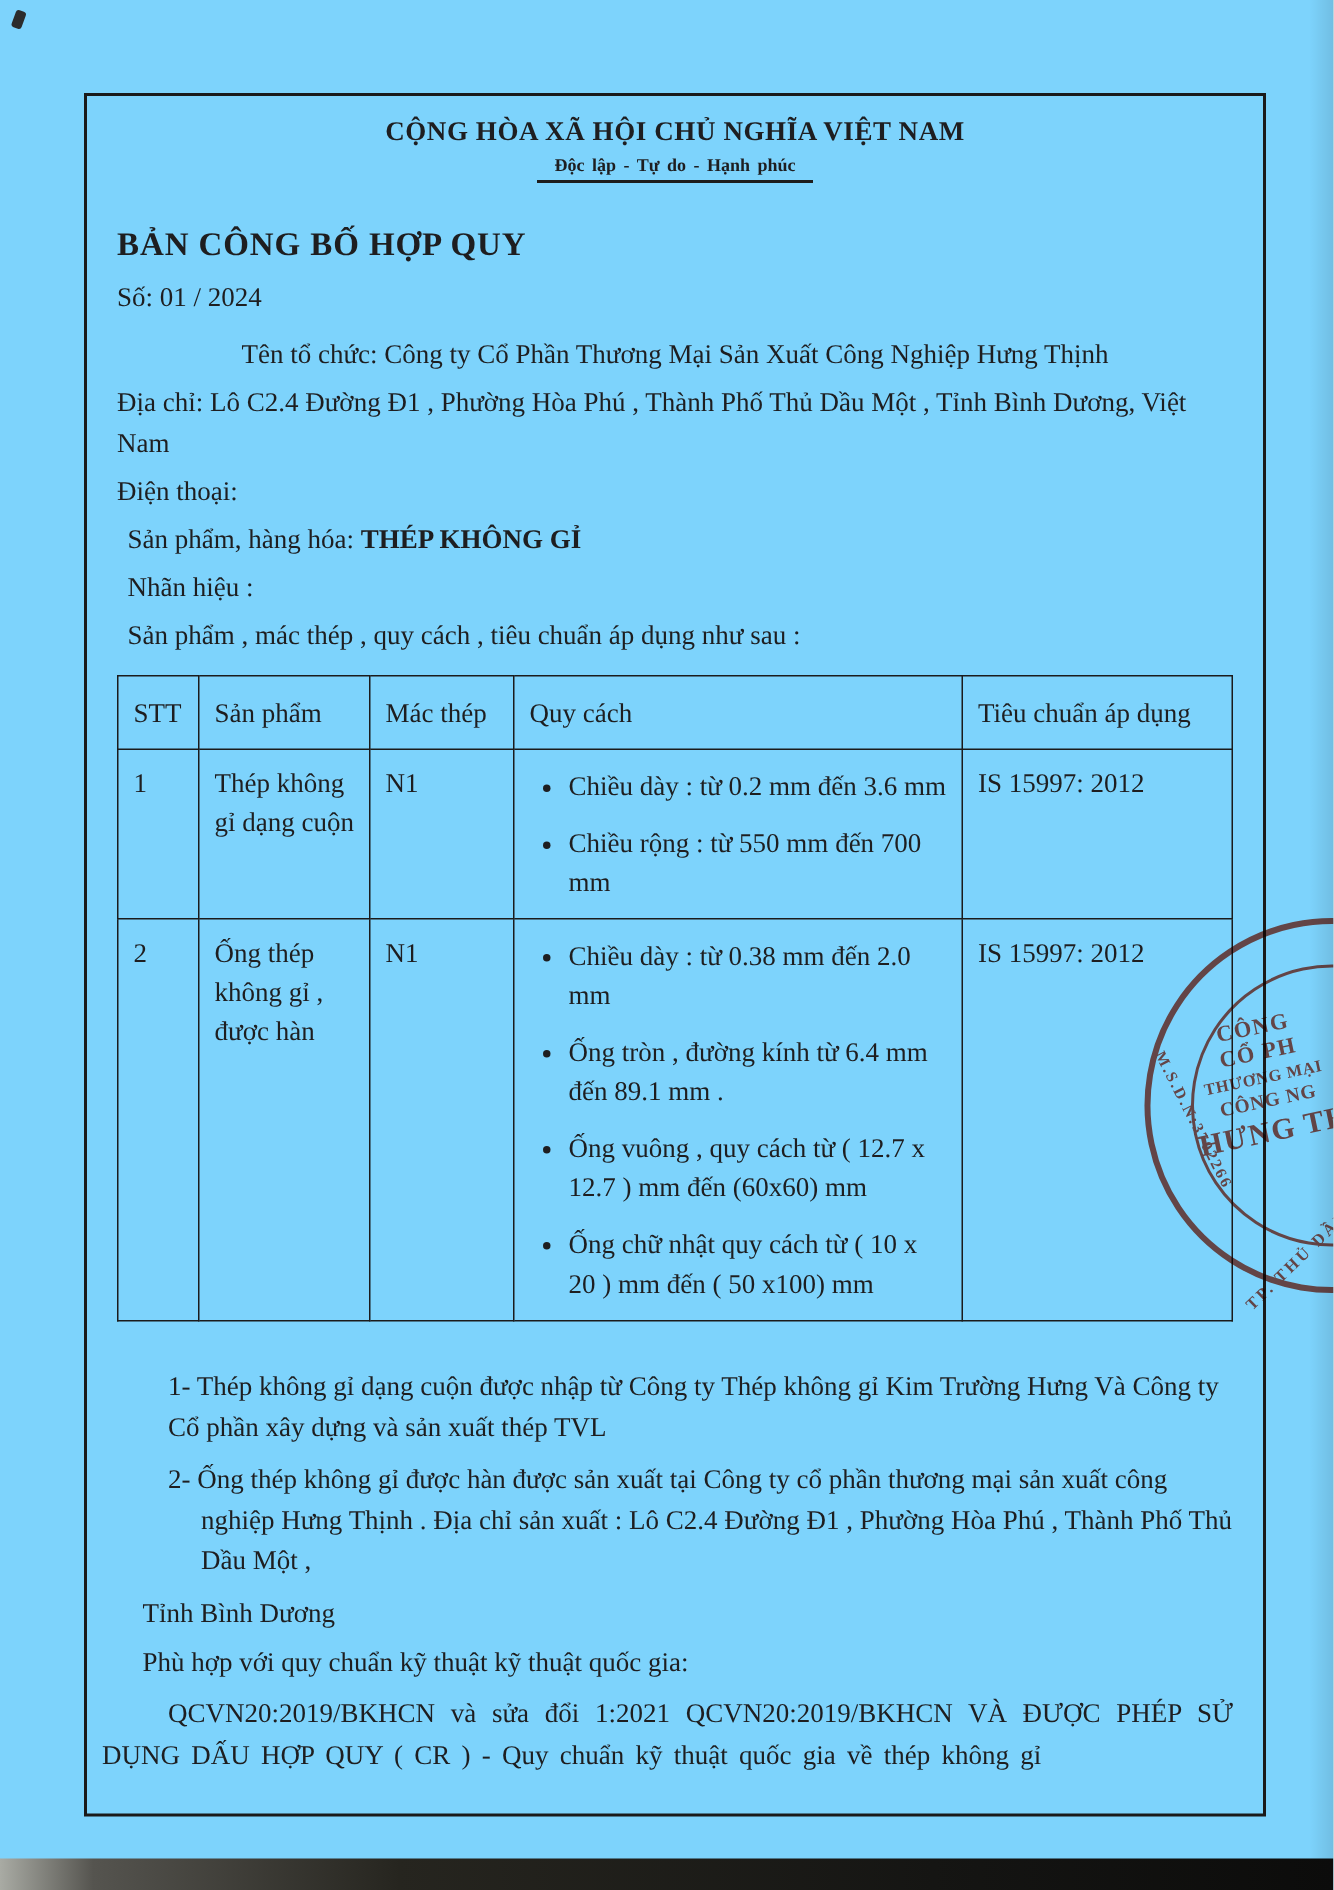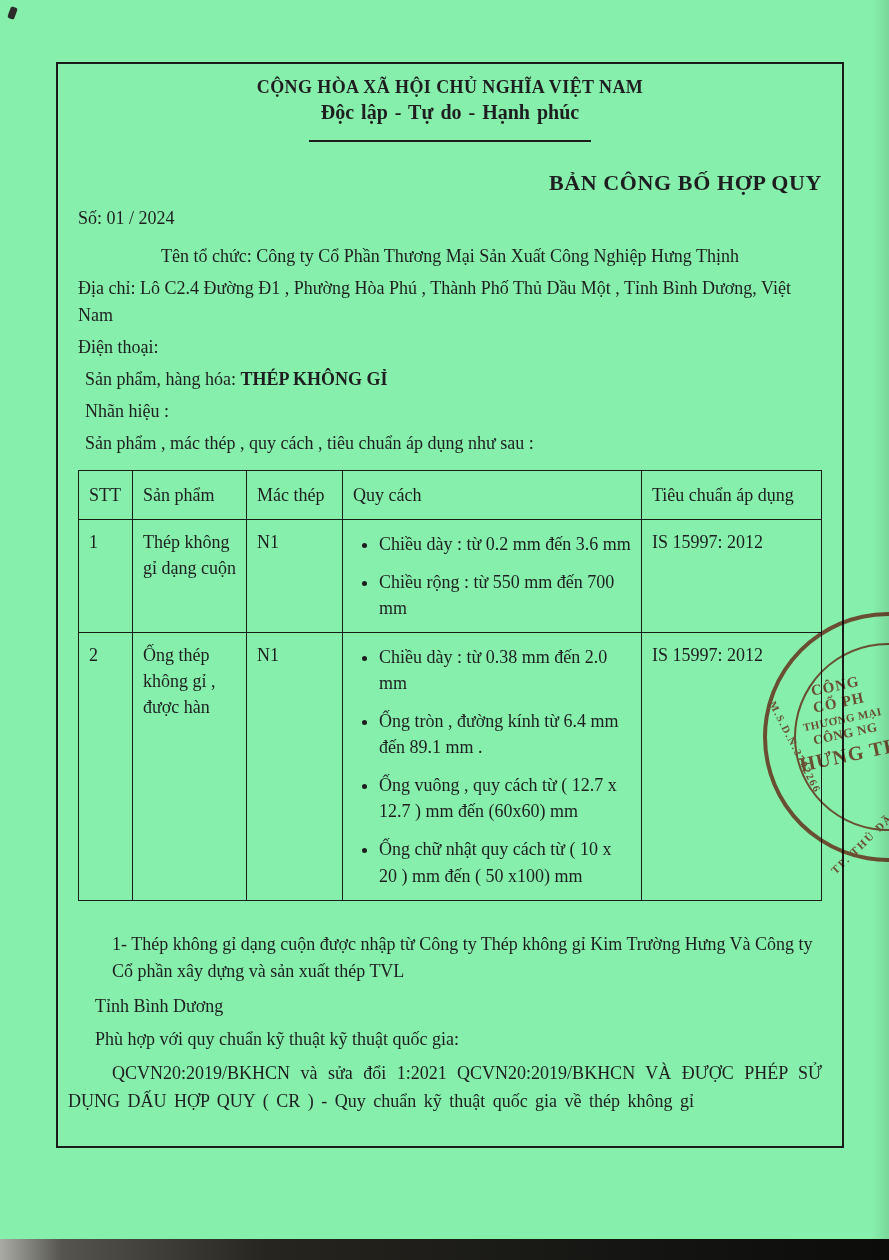--- a/index.html
+++ b/index.html
@@ -1,39 +1,39 @@
 <!DOCTYPE html>
 <html><head>
 <meta charset="utf-8">
 <style>
   html,body { margin:0; padding:0; background:#d8d7d2; }
   .page {
     position:relative; width:889px; height:1260px; margin:0 auto;
-    background:#86efac; overflow:hidden;
+    background:#7dd3fc; overflow:hidden;
     font-family:"Liberation Serif", serif; color:#1e1e20;
   }
   .speck { position:absolute; left:9px; top:7px; width:7px; height:12px;
     background:#2c2c2c; border-radius:2px; transform:rotate(20deg); }
   .edge-shade { position:absolute; top:0; right:0; width:16px; height:100%;
     background:linear-gradient(90deg, rgba(0,0,0,0), rgba(0,0,0,0.10)); pointer-events:none; }
   .scan-bottom { position:absolute; left:0; right:0; bottom:0; height:21px;
     background:linear-gradient(90deg,#a9aba4 0,#55544f 7%,#26251f 30%,#151513 70%,#0c0c0b 100%); }
 
   .frame {
     position:absolute; left:56px; top:62px; width:788px; box-sizing:border-box;
     border:2px solid #1a1a1a; padding:12px 20px 24px; min-height:1086px;
     background:transparent;
   }
 
   .nat-title { text-align:center; font-weight:bold; font-size:18px; letter-spacing:.4px; line-height:1.25; }
   .nat-motto-wrap { text-align:center; margin-top:2px; }
-  .nat-motto { display:inline-block; font-weight:bold; font-size:20px;
-    padding:0 12px 16px; border-bottom:2px solid #1d1d1d; word-spacing:2px; }
+  .nat-motto { display:inline-block; font-weight:bold; font-size:12px;
+    padding:0 12px 2px; border-bottom:2px solid #1d1d1d; word-spacing:2px; }
 
-  .doc-title { text-align:right; font-weight:bold; font-size:22px; letter-spacing:.6px;
+  .doc-title { text-align:left; font-weight:bold; font-size:22px; letter-spacing:.6px;
     margin:28px 0 0 0; }
   .doc-number { text-align:left; font-size:18px; margin-top:12px; }
 
   .para { font-size:18px; line-height:1.5; margin:5px 0; }
   .para.first { margin-top:14px;text-align:center; }
   .para.ind { padding-left:7px; }
   .bold { font-weight:bold; }
 
   table.products { width:100%; border-collapse:collapse; margin-top:13px;
     font-size:18px; line-height:1.45; }
@@ -135,20 +135,21 @@
               <li>Ống vuông , quy cách từ ( 12.7 x 12.7 ) mm đến (60x60) mm</li>
               <li>Ống chữ nhật quy cách từ ( 10 x 20 ) mm đến ( 50 x100) mm</li>
             </ul>
           </td>
           <td>IS 15997: 2012</td>
         </tr>
       </tbody>
     </table>
 
     <p class="note note-1"><span>1-</span> <span>Thép không gỉ dạng cuộn được nhập từ Công ty Thép không gỉ Kim Trường Hưng Và Công ty Cổ phần xây dựng và sản xuất thép TVL</span></p>
+    <p class="note note-2"><span>2-</span> <span>Ống thép không gỉ được hàn được sản xuất tại Công ty cổ phần thương mại sản xuất công nghiệp Hưng Thịnh . Địa chỉ sản xuất : Lô C2.4 Đường Đ1 , Phường Hòa Phú , Thành Phố Thủ Dầu Một ,</span></p>
 
     <p class="province">Tỉnh Bình Dương</p>
     <p class="conformity">Phù hợp với quy chuẩn kỹ thuật kỹ thuật quốc gia:</p>
     <p class="reg">QCVN20:2019/BKHCN và sửa đổi 1:2021 QCVN20:2019/BKHCN VÀ ĐƯỢC PHÉP SỬ DỤNG DẤU HỢP QUY ( CR ) - Quy chuẩn kỹ thuật quốc gia về thép không gỉ</p>
 
   </div>
 
   <div class="stamp" style="color: rgb(194, 59, 46);">
     <div class="stamp-outer"></div>
     <div class="stamp-inner"></div>

